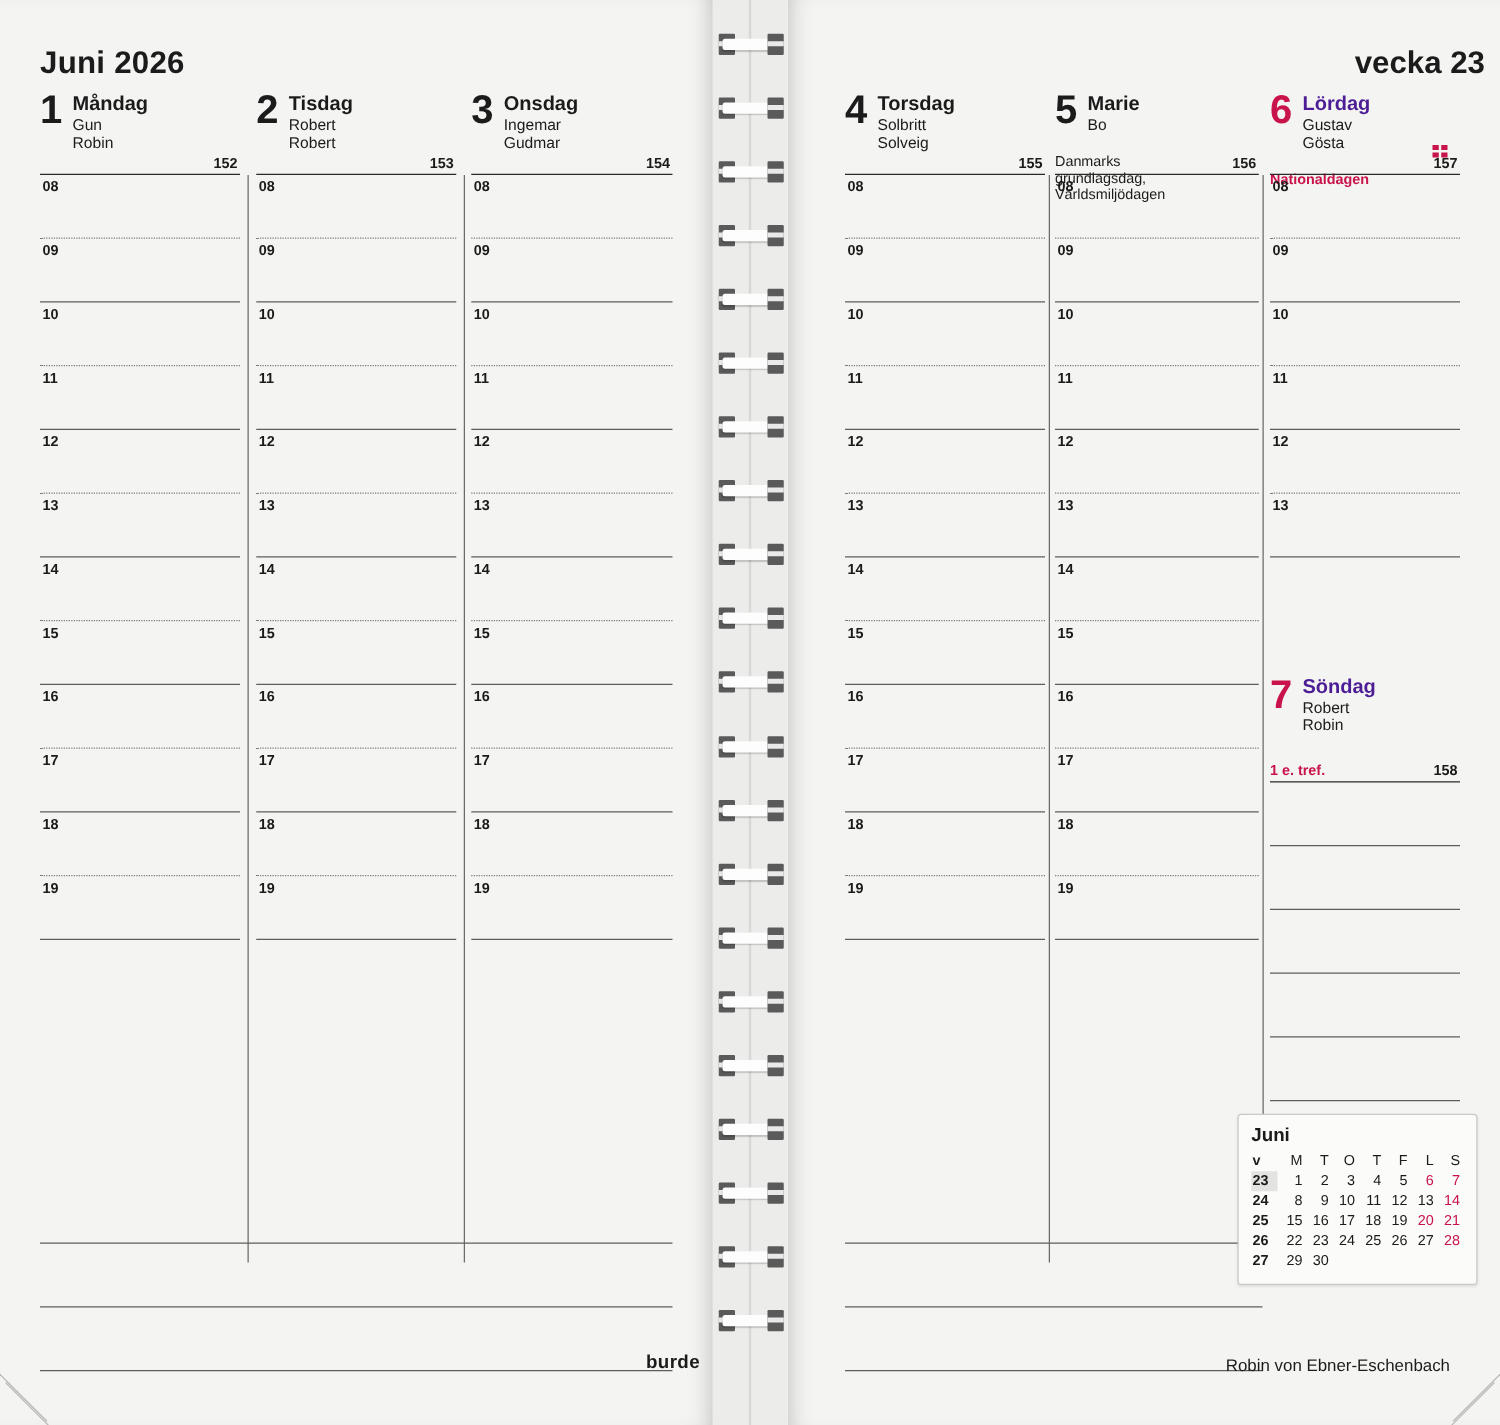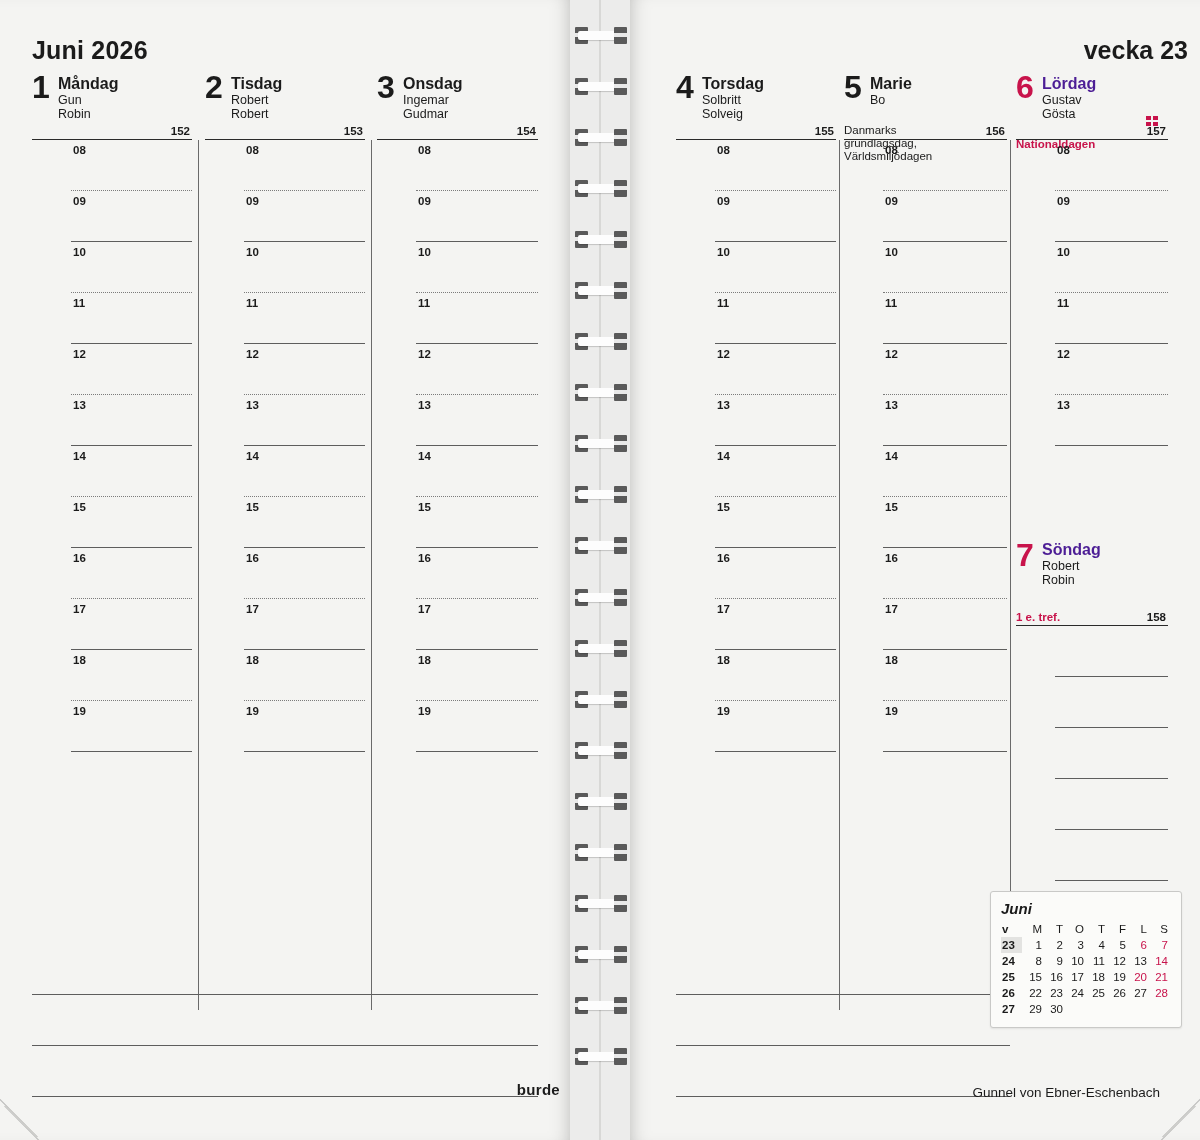--- a/index.html
+++ b/index.html
@@ -47,37 +47,37 @@
   .names{position:absolute;left:26px;top:19px;font-size:12.5px;line-height:14px;}
   .names div{white-space:nowrap;}
 
   .note-line{position:absolute;left:0;right:0;bottom:2px;font-size:11.5px;line-height:13px;}
   .note-line .ev{position:absolute;left:0;top:-14px;width:125px;}
   .note-line .ev.red{color:#c8134b;font-weight:bold;top:0;}
   .note-line .dn{position:absolute;right:2px;bottom:0;font-size:11.5px;font-weight:bold;}
   .hdr-rule{position:absolute;left:0;right:0;bottom:0;height:0;border-bottom:1px solid #2a2a2a;}
 
   
-  .grid{position:absolute;left:0;right:0;margin-left:39px;}
+  .grid{position:absolute;left:0;right:0;}
   .row{position:relative;height:50px;border-bottom:1px solid #5d5d5d;}
   .row.dotted{border-bottom:1px dotted #7b7b7b;}
   .row .hh{position:absolute;left:2px;top:4px;font-size:11.5px;font-weight:bold;}
   .vdiv{position:absolute;top:0;width:0;border-left:1px solid #6a6a6a;}
 
   
   .sun-block{position:absolute;}
   .sun-hdr{position:relative;height:86px;}
   .sun-hdr .daynum{font-size:32px;top:-2px;}
   .sun-note{position:absolute;left:0;right:0;bottom:0;border-bottom:1px solid #2a2a2a;height:17px;}
   .sun-note .ev{position:absolute;left:0;bottom:2px;font-size:11.5px;color:#c8134b;font-weight:bold;}
   .sun-note .dn{position:absolute;right:2px;bottom:2px;font-size:11.5px;font-weight:bold;}
 
   
   .mini{position:absolute;right:18px;bottom:112px;width:170px;background:#fbfbf9;border:1px solid #c9c9c7;border-radius:3px;padding:8px 10px 10px 10px;box-shadow:0 1px 2px rgba(0,0,0,.08);}
-  .mini h4{margin:0 0 4px 0;font-size:15px;font-weight:bold;font-style:italic;}
+  .mini h4{margin:0 0 4px 0;font-size:15px;font-weight:bold;}
   .mini table{border-collapse:collapse;font-size:11.5px;}
   .mini td,.mini th{width:19px;height:16px;text-align:right;padding:0 1px;font-weight:normal;}
   .mini th{font-size:11.5px;}
   .mini td.wk,.mini th.wk{text-align:left;font-weight:bold;}
   .mini tr.hl td.wk{background:#e3e3e1;}
   .mini td.red{color:#c8134b;}
 
   
   .quote{position:absolute;right:40px;bottom:38px;text-align:right;font-size:13.5px;line-height:19px;}
   .brand{position:absolute;right:40px;bottom:42px;font-size:15px;font-weight:bold;letter-spacing:.3px;}
@@ -639,21 +639,21 @@
             <td></td>
             <td></td>
             <td></td>
             <td></td>
           </tr>
         </tbody>
     </table>
   </div>
 
   <div class="quote">
-    <div>Gunnel von Ebner-Eschenbach</div>
+    <div>Robin von Ebner-Eschenbach</div>
   </div>
 
   <div class="brand" style="right:640px;">burde</div>
 
   <div class="corner bl">
     <i style="transform:rotate(45deg);left:-16px;top:34px;"></i>
     <i style="transform:rotate(45deg);left:-8px;top:44px;"></i>
   </div>
   <div class="corner br">
     <i style="transform:rotate(-45deg);right:-16px;top:34px;"></i>

